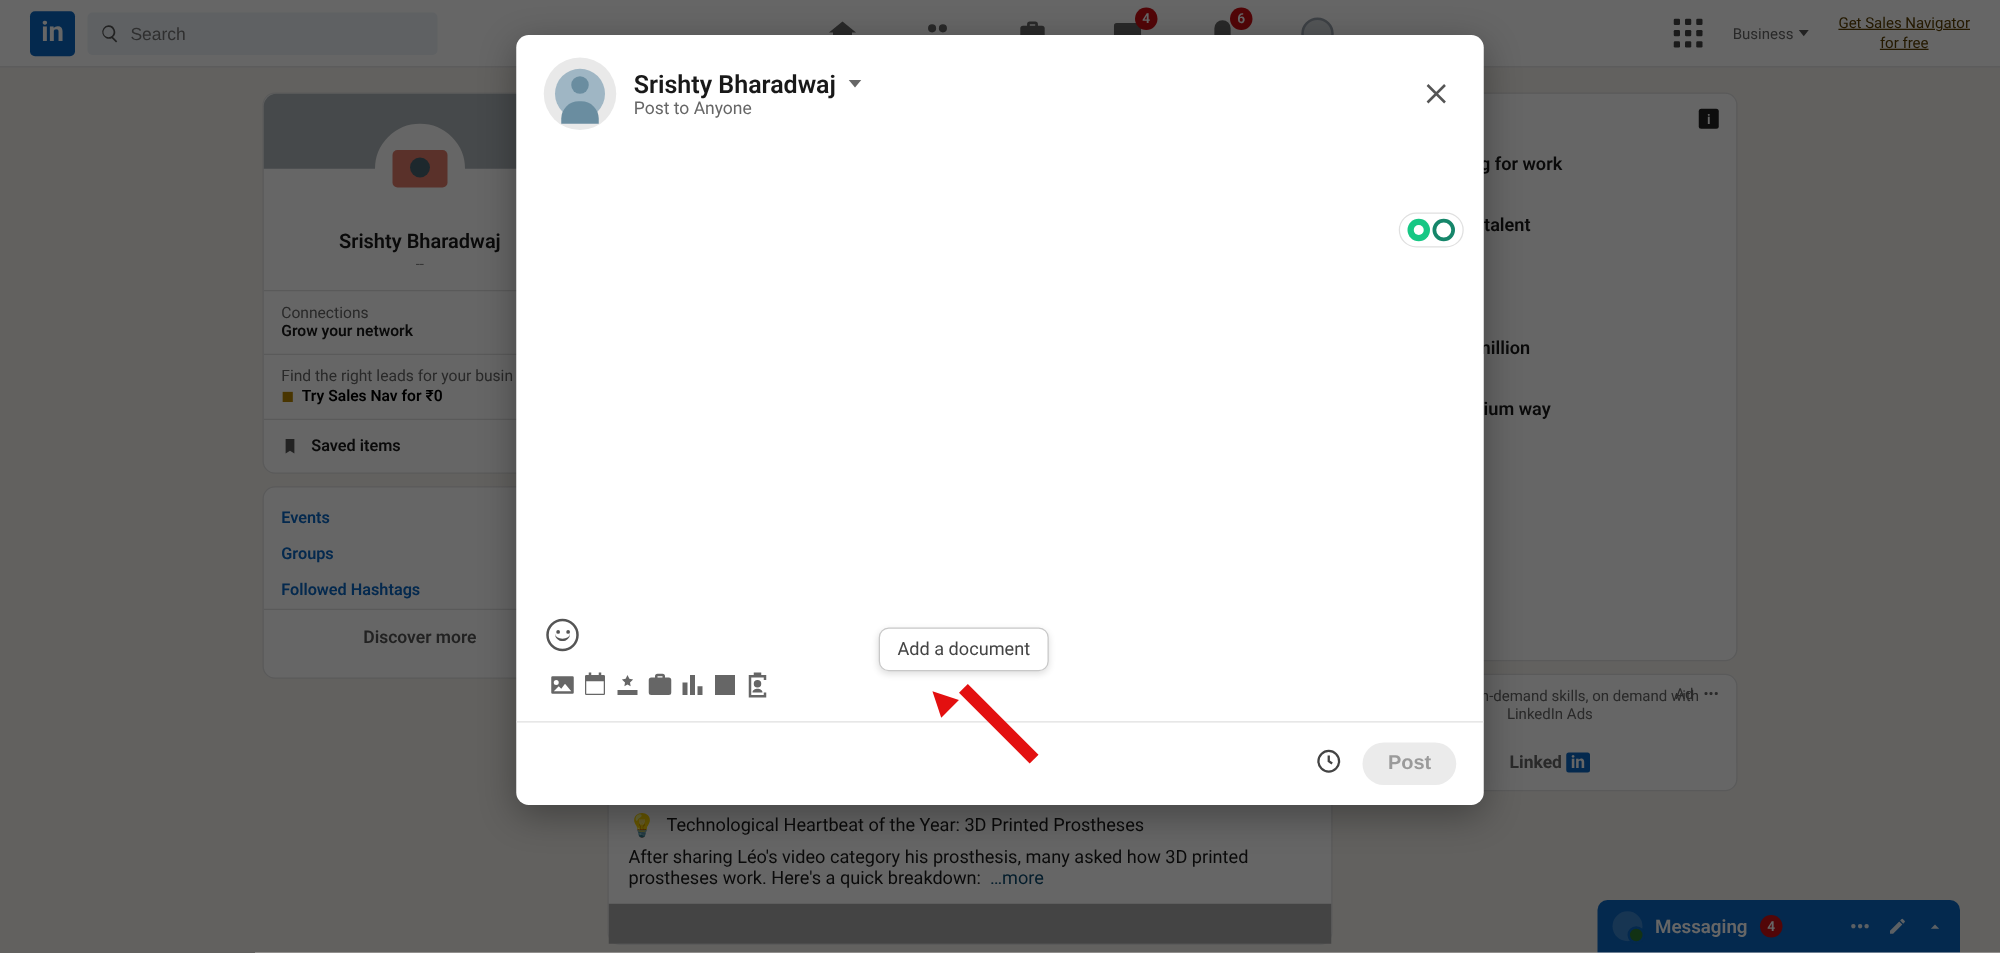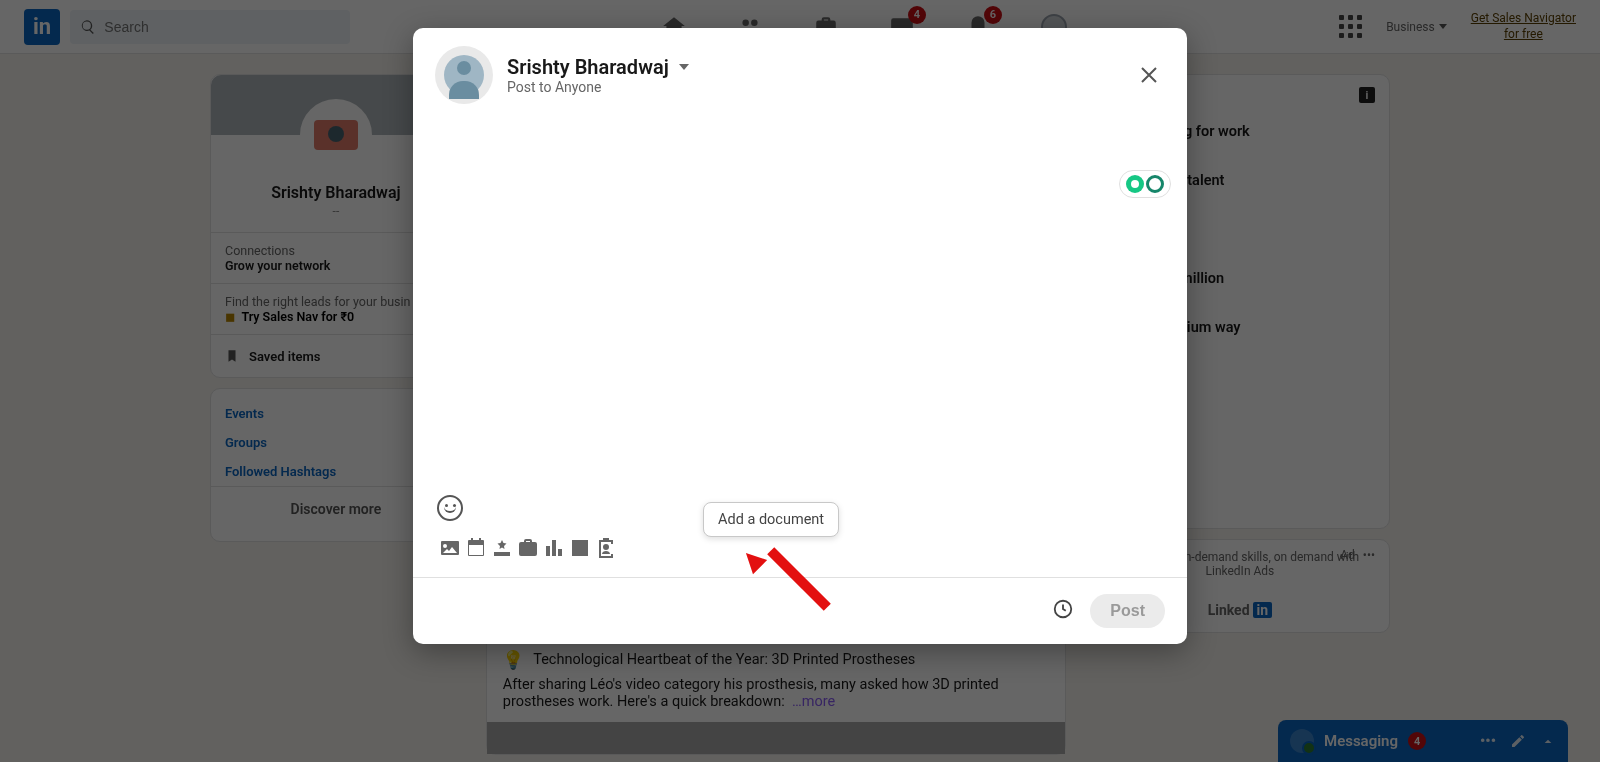--- a/index.html
+++ b/index.html
@@ -94,21 +94,21 @@
   .saved{display:flex;gap:10px;align-items:center;padding:12px 14px;font-size:13px;font-weight:600;}
   .linkcard{padding:10px 0;}
   .linkcard a{display:block;color:var(--txt-link);font-size:13px;font-weight:600;padding:7px 14px;text-decoration:none;}
   .linkcard .discover{text-align:center;padding:14px 0;font-size:14px;font-weight:600;color:#555;border-top:1px solid var(--border-gray);}
 
   
   .midcol{flex:1;min-width:580px;}
   .postcard{padding:14px 16px;font-size:14.5px;}
   .postcard .title{display:flex;gap:8px;align-items:center;margin-bottom:6px;}
   .postcard .title .bulb{color:#f0c419;font-size:18px;}
-  .postcard .more{color:#8b5cf6;cursor:pointer;text-align:center;}
+  .postcard .more{color:#0c4a6e;cursor:pointer;text-align:center;}
 
   
   .rightcol{width:310px;}
   .news{padding:10px 14px;}
   .news h2{font-size:17px;font-weight:600;display:flex;justify-content:space-between;align-items:center;}
   .news .infoicon{width:16px;height:16px;background:#222;display:flex;align-items:center;justify-content:center;color:#fff;font-size:11px;border-radius:2px;}
   .newsitem{margin:18px 0 0 4px;}
   .newsitem .h{font-size:14.5px;font-weight:600;}
   .newsitem .sub{font-size:12px;color:#888;}
   .ad{margin-top:10px;padding:10px 14px;font-size:12px;color:#666;text-align:center;position:relative;}

